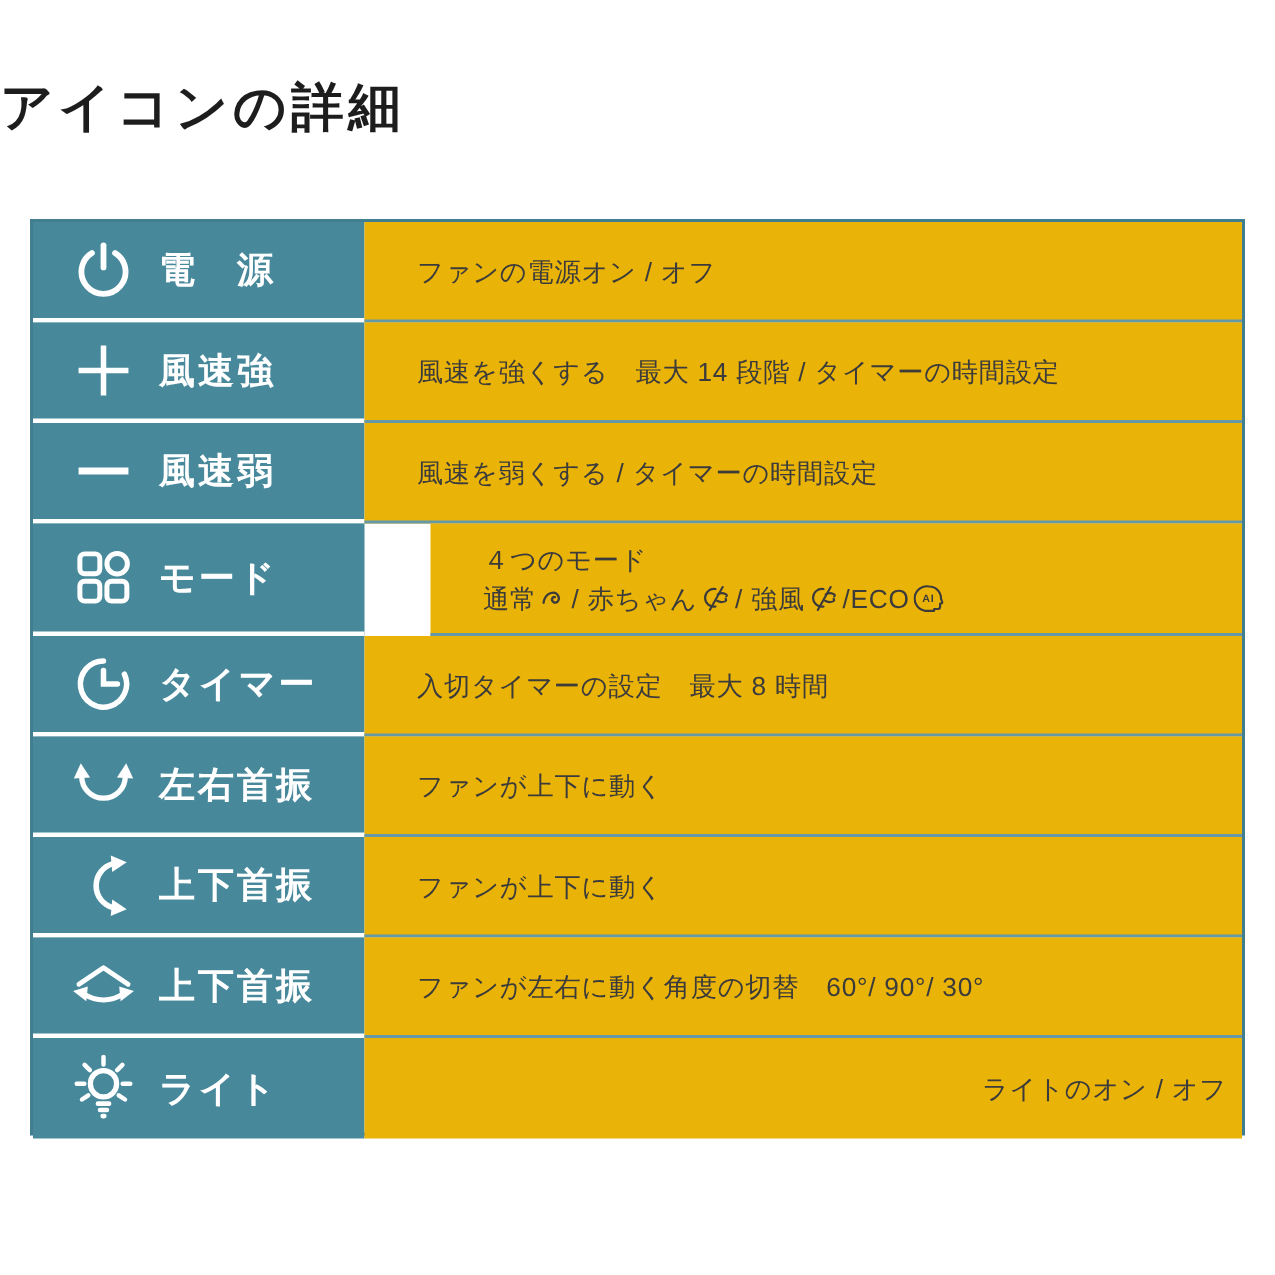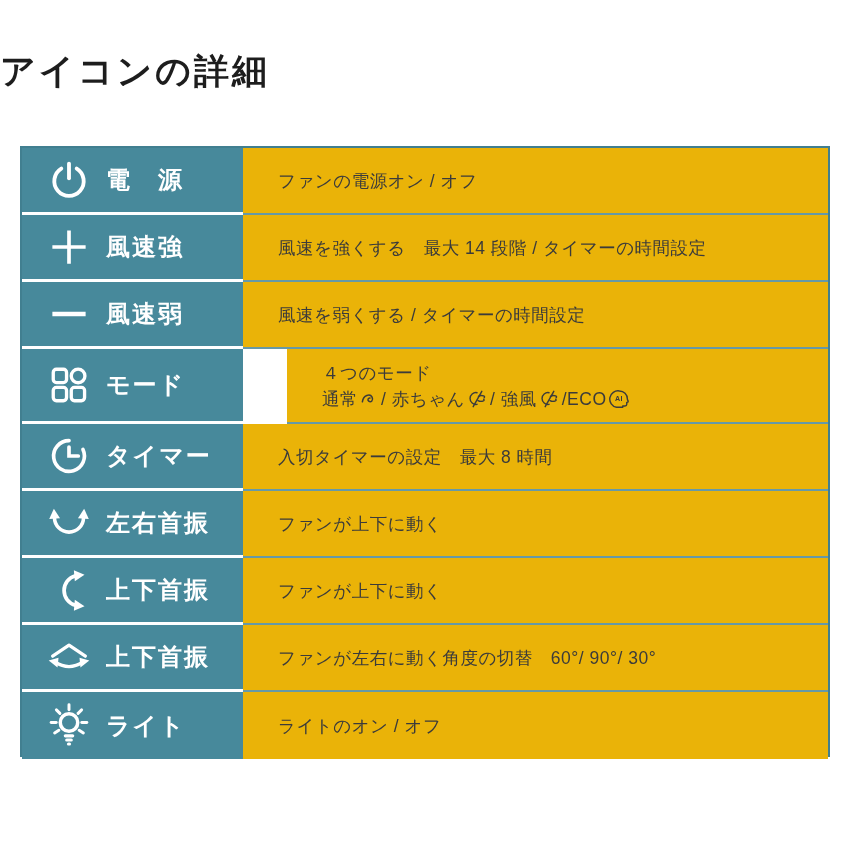--- a/index.html
+++ b/index.html
@@ -25,21 +25,21 @@
     width: 221px; flex: 0 0 221px; background: #47899b;
     display: flex; align-items: center; padding-left: 22px;
     border-bottom: 3px solid #ffffff;
   }
   .row:last-child .cell-left { border-bottom: none; }
   .cell-right {
     flex: 1; background: #eab308; display: flex; flex-direction: column;
     justify-content: center; padding-left: 35px; padding-right: 10px;
     border-bottom: 2px solid #6699a8;
   }
-  .row:last-child .cell-right { border-bottom: none; }
+  .row:last-child .cell-right { border-bottom: none; align-items: flex-end; }
   .icon-slot {
     width: 50px; flex: 0 0 50px; display: flex; align-items: center;
     justify-content: center;
   }
   .row-label {
     color: #ffffff; font-size: 24px; font-weight: 700;
     letter-spacing: 2px; margin-left: 12px; white-space: nowrap;
   }
   .desc { font-size: 17.5px; color: #3b3b3b; letter-spacing: 0.5px; line-height: 26px; }
   .desc-line { font-size: 17.5px; color: #3b3b3b; letter-spacing: 0.5px; line-height: 26px; display: flex; align-items: center; flex-wrap: nowrap; }

